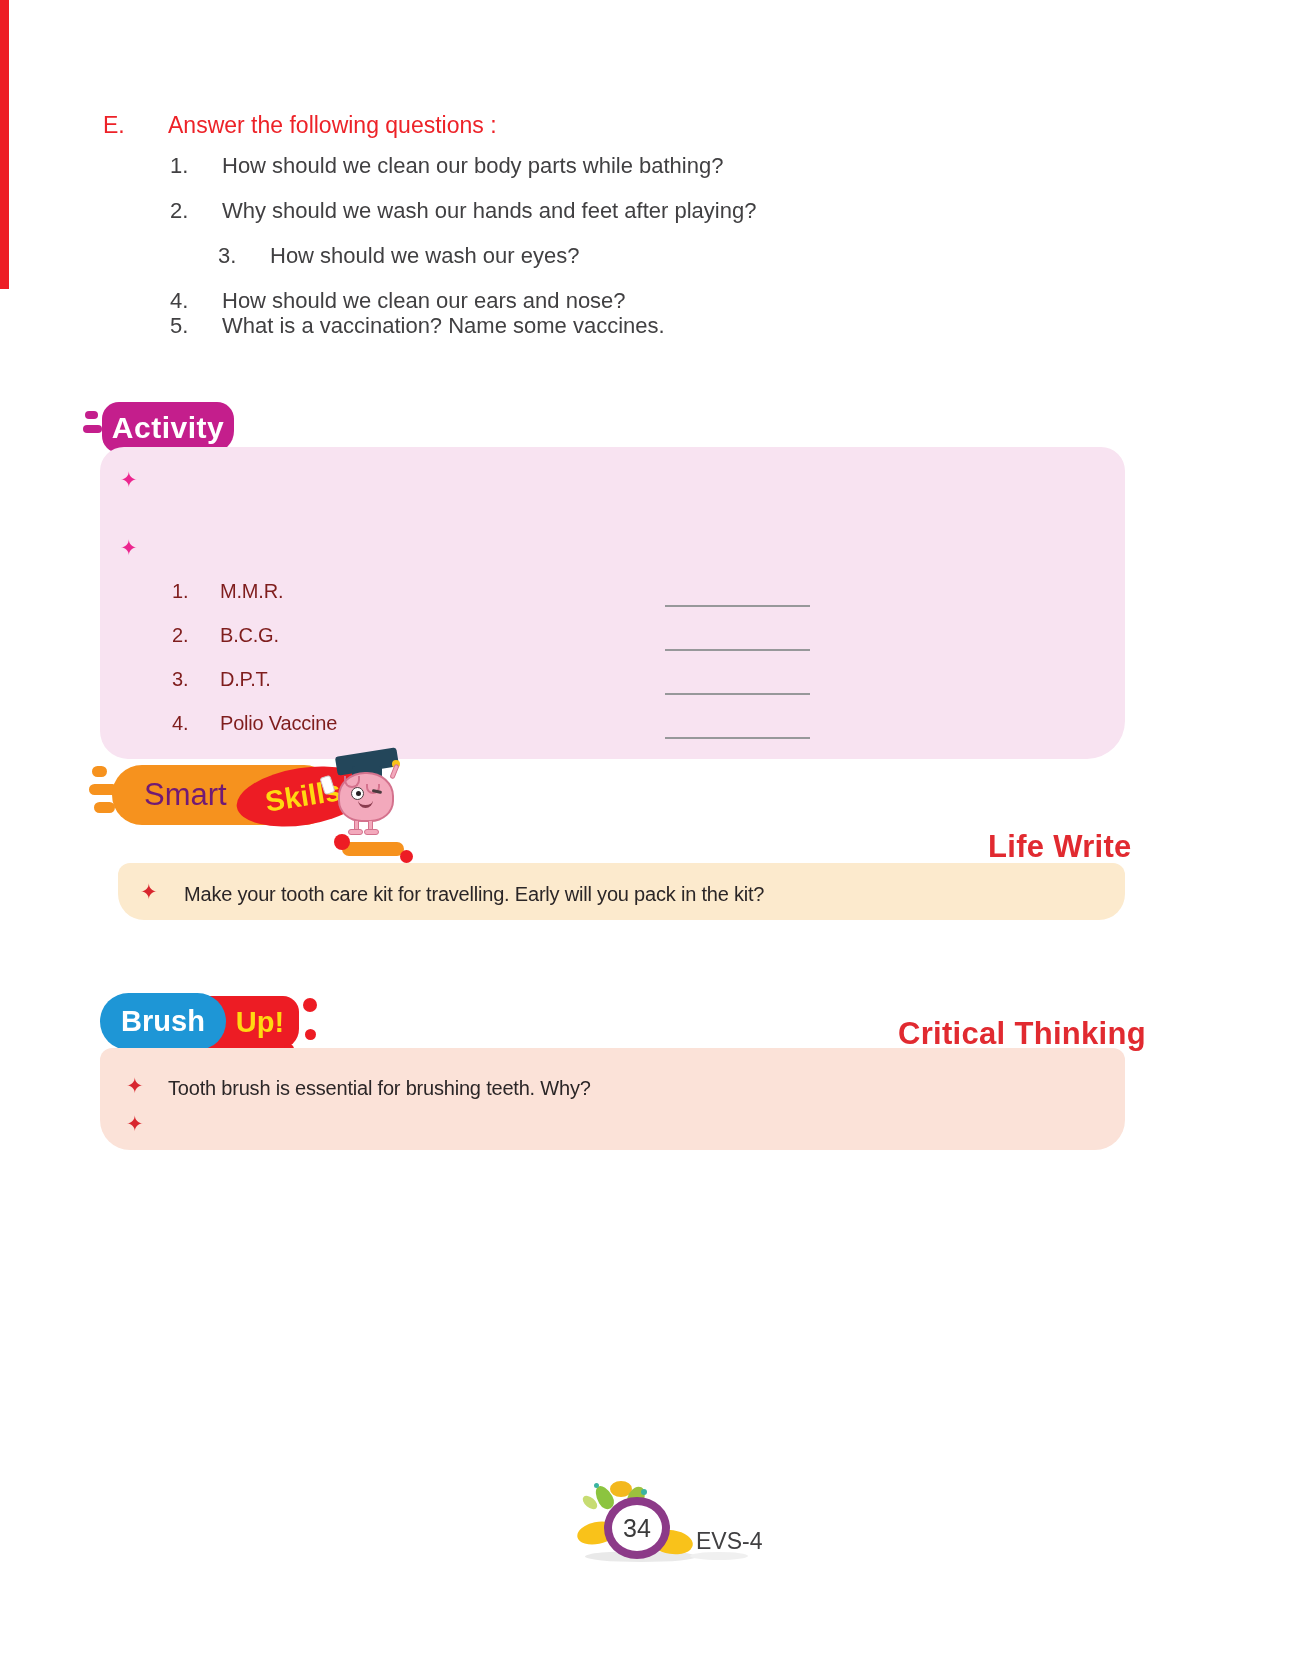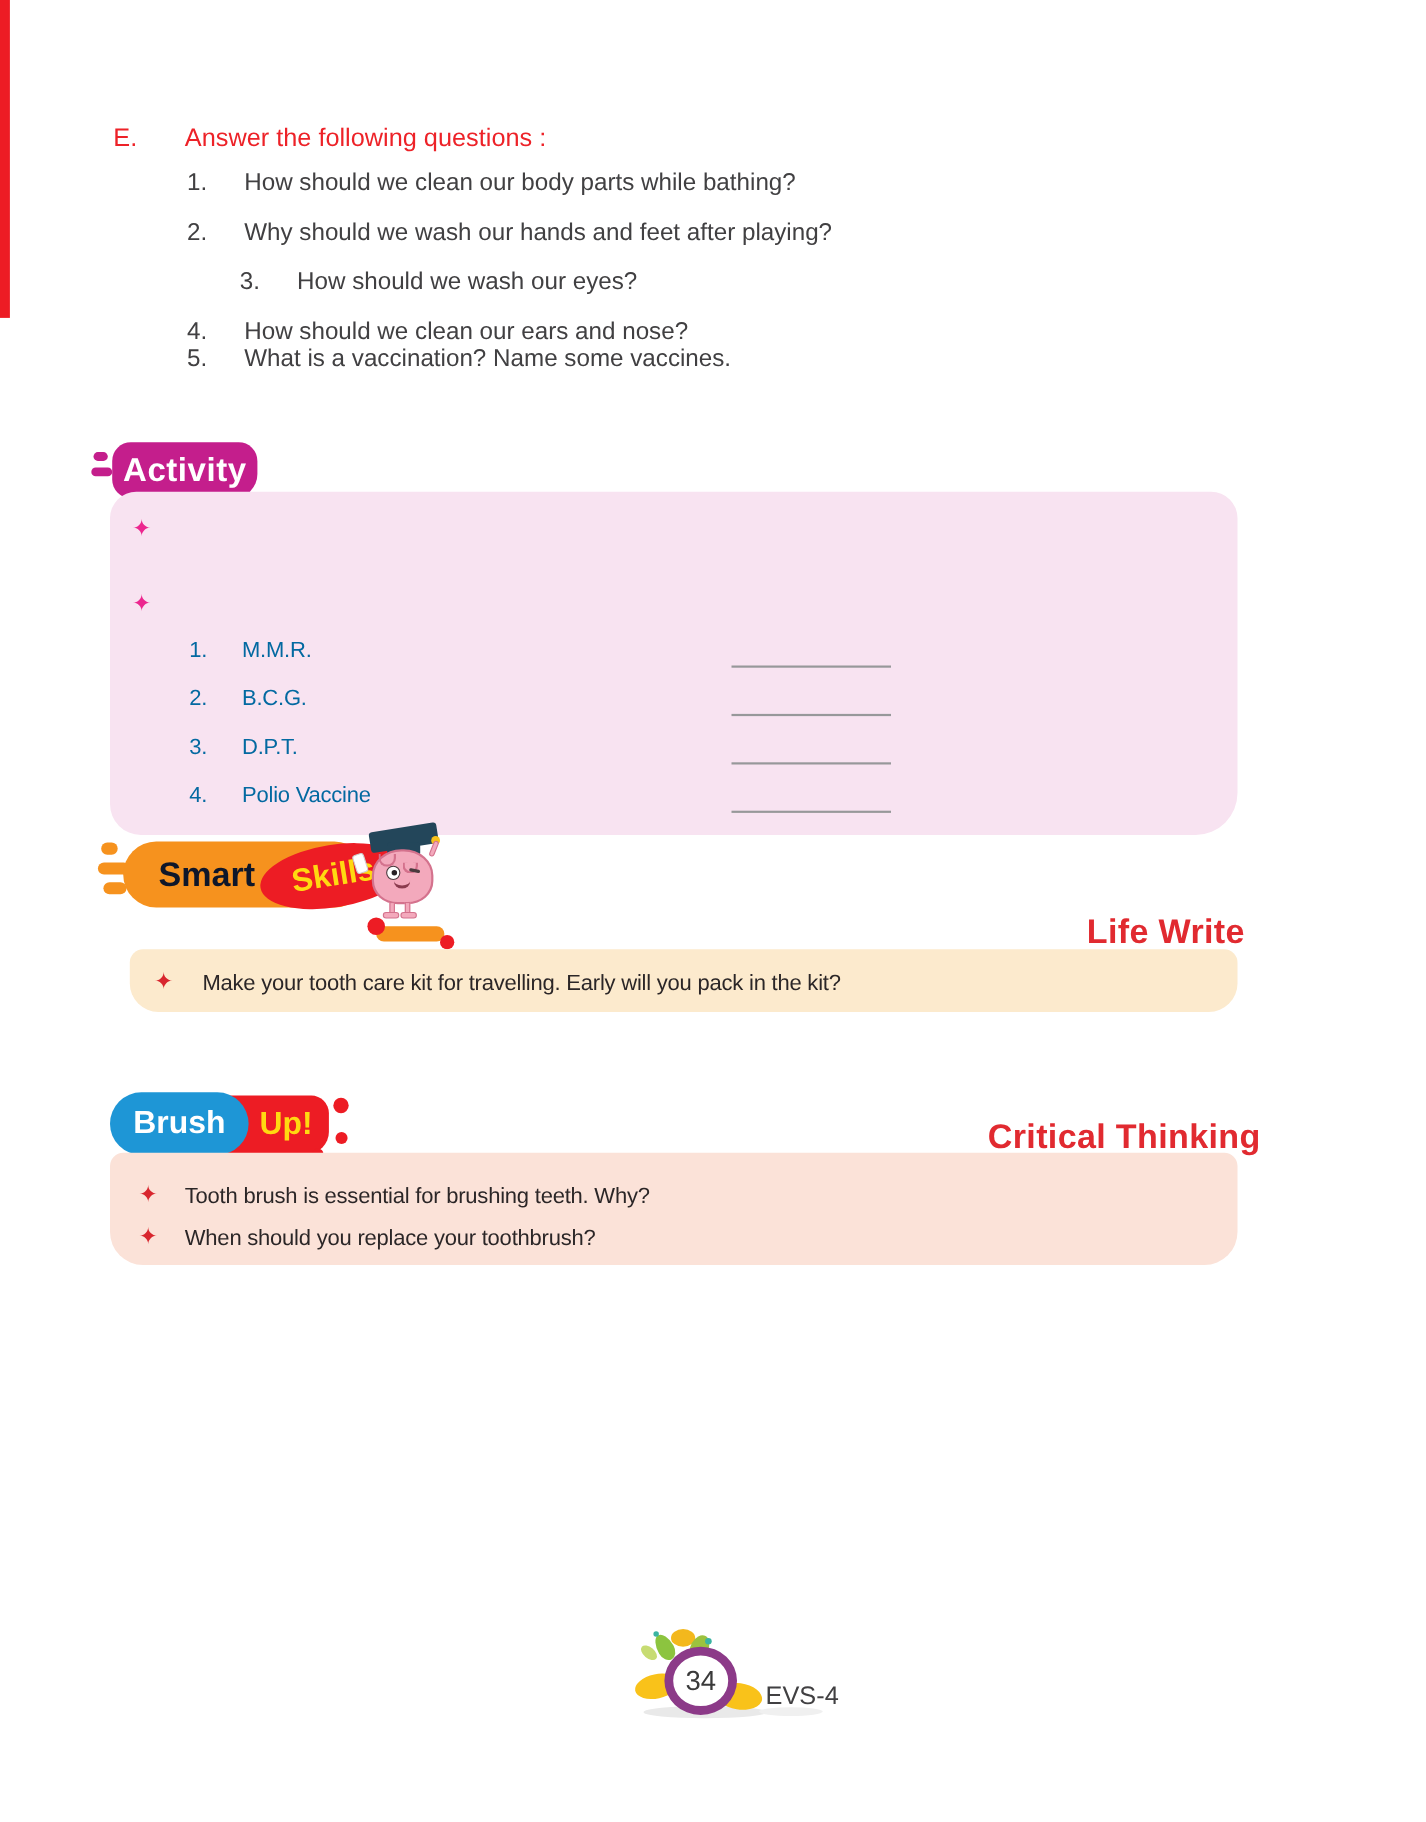--- a/index.html
+++ b/index.html
@@ -35,30 +35,30 @@
   .activity-panel { left:100px; top:447px; width:1025px; height:312px;
     background:#F8E3F1; border-radius:24px 24px 38px 28px; }
   .star { font-family:"DejaVu Sans", sans-serif; font-size:21px; line-height:21px; }
   .star-pink { color:#EC268F; }
   .star-red  { color:#D8262E; }
   .panel-text { font-size:20px; color:#2B2627; letter-spacing:-0.2px; line-height:30px; }
   .ap-b1-star { left:20px; top:23px; }
   .ap-b1-text { left:68px; top:19px; width:952px; }
   .ap-b2-star { left:20px; top:91px; }
   .ap-b2-text { left:68px; top:88px; width:952px; }
-  .vx-row { left:72px; font-size:20px; color:#0369a1; letter-spacing:-0.2px; }
+  .vx-row { left:72px; font-size:20px; color:#7f1d1d; letter-spacing:-0.2px; }
   .vx-num { display:inline-block; width:48px; }
   .answer-blank { left:565px; width:145px; height:0; border-bottom:2px solid #97989A; }
 
   
   .ss-dash-a { left:92px; top:766px; width:15px; height:11px; background:#F6921E; border-radius:6px; }
   .ss-dash-b { left:89px; top:784px; width:29px; height:11px; background:#F6921E; border-radius:6px; }
   .ss-dash-c { left:94px; top:802px; width:21px; height:11px; background:#F6921E; border-radius:6px; }
   .ss-pill { left:112px; top:765px; width:222px; height:60px; background:#F6921E; border-radius:30px;
-    display:flex; align-items:center; color:#0f172a; font-size:31px; font-weight:bold; padding-left:32px; }
+    display:flex; align-items:center; color:#701a75; font-size:31px; font-weight:normal; padding-left:32px; }
   .ss-ground { left:342px; top:842px; width:62px; height:14px; background:#F6921E; border-radius:8px; }
   .ss-oval { left:236px; top:768px; width:134px; height:57px; background:#ED1C24; border-radius:50%;
     transform:rotate(-9deg); display:flex; align-items:center; justify-content:center;
     color:#FFD911; font-size:29px; font-weight:bold; }
   .ss-dot1 { left:334px; top:834px; width:16px; height:16px; background:#ED1C24; border-radius:50%; }
   .ss-dot2 { left:400px; top:850px; width:13px; height:13px; background:#ED1C24; border-radius:50%; }
 
   
   .cap-board { left:336px; top:752px; width:62px; height:19px; background:#23465A; border-radius:3px; transform:rotate(-9deg); }
   .cap-base  { left:352px; top:766px; width:30px; height:12px; background:#23465A; border-radius:3px; }
@@ -225,21 +225,20 @@
 <div class="abs bu-blue">
     <span>Brush</span>
   </div>
 
 <div class="abs skill-tag critical-thinking">Critical Thinking</div>
 
 <div class="abs brush-panel">
   <span class="abs star star-red bp-b1-star">✦</span>
   <div class="abs panel-text bp-b1-text">Tooth brush is essential for brushing teeth. Why?</div>
   <span class="abs star star-red bp-b2-star">✦</span>
-  <div class="abs panel-text bp-b2-text">When should you replace your toothbrush?</div>
 </div>
 
 <div>
   <div class="abs foot-shadow"></div>
   <div class="abs book-shadow"></div>
   <div class="abs foot-leaf1"></div>
   <div class="abs foot-leaf2"></div>
   <div class="abs foot-petal"></div>
   <div class="abs foot-leaf3"></div>
   <div class="abs foot-teal1"></div>

